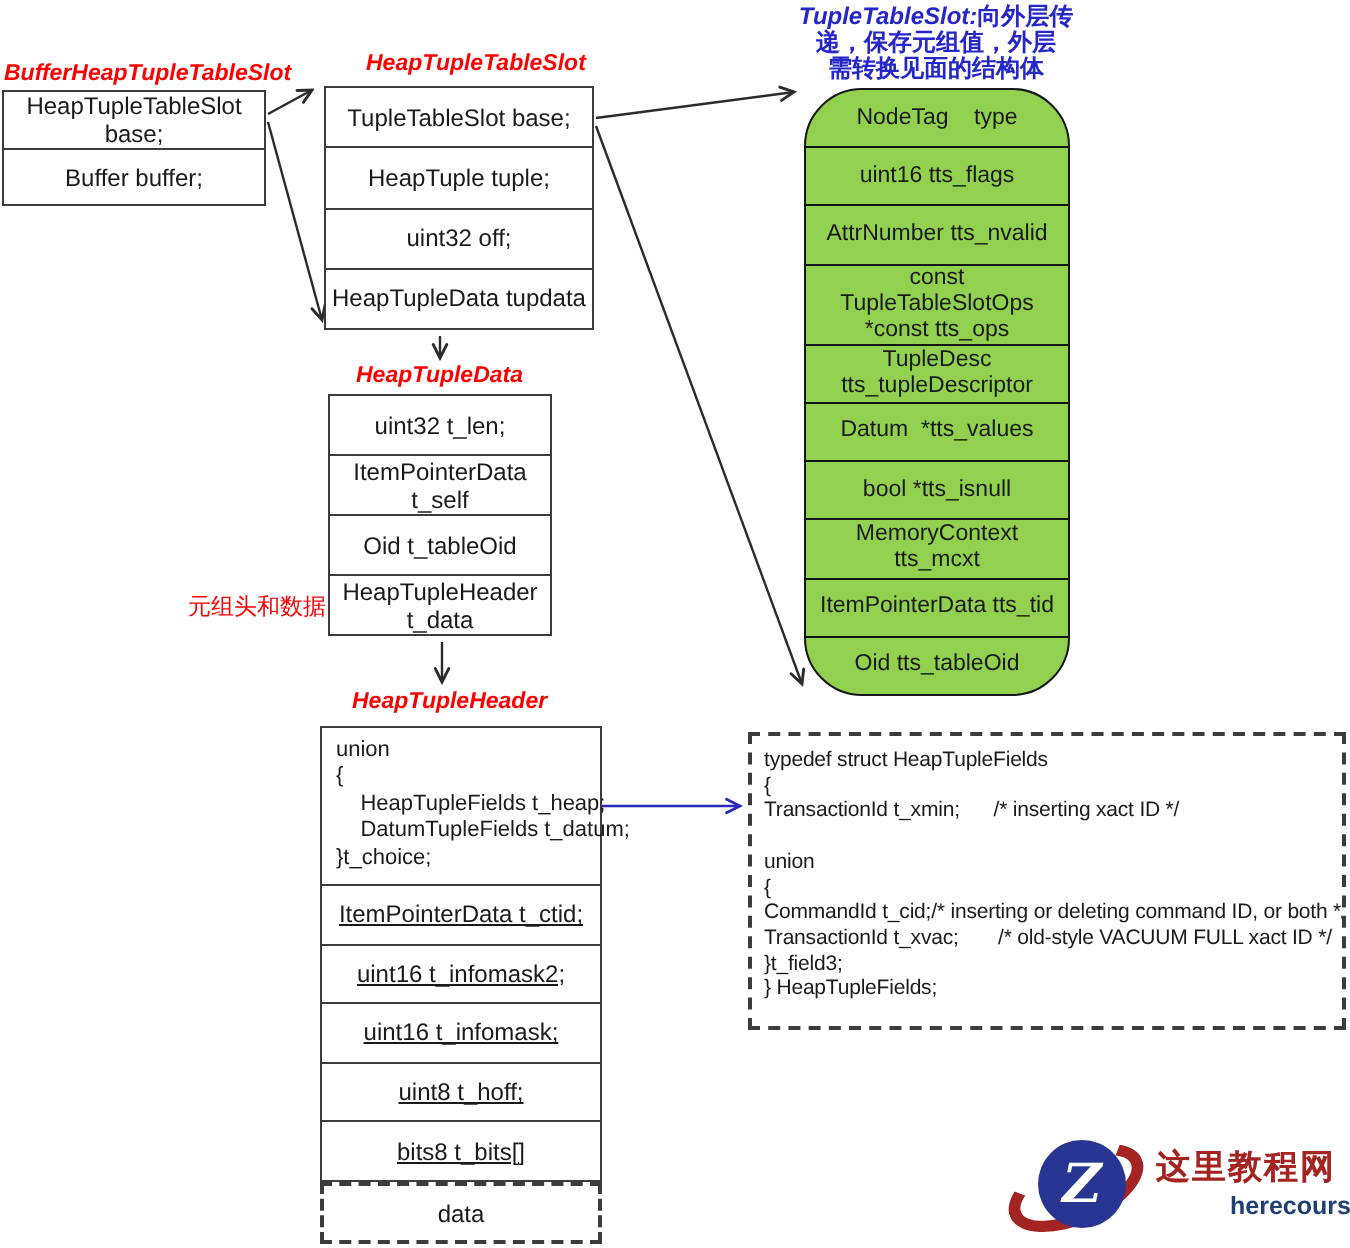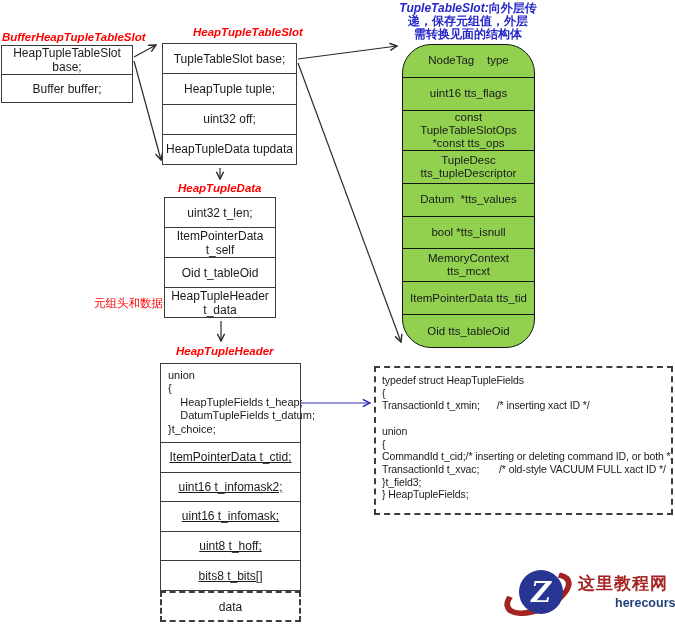--- a/index.html
+++ b/index.html
@@ -78,21 +78,21 @@
     <line x1="134" y1="57" x2="156" y2="45" stroke="#2b2b2b" stroke-width="1.2" marker-end="url(#ah)"></line>
     <line x1="134" y1="61" x2="161" y2="160" stroke="#2b2b2b" stroke-width="1.2" marker-end="url(#ah)"></line>
     <line x1="298" y1="59" x2="397" y2="46" stroke="#2b2b2b" stroke-width="1.2" marker-end="url(#ah)"></line>
     <line x1="298" y1="63" x2="401" y2="342" stroke="#2b2b2b" stroke-width="1.2" marker-end="url(#ah)"></line>
     <line x1="220" y1="168" x2="220" y2="179" stroke="#2b2b2b" stroke-width="1.2" marker-end="url(#ah)"></line>
     <line x1="221" y1="321" x2="221" y2="341" stroke="#2b2b2b" stroke-width="1.2" marker-end="url(#ah)"></line>
     <line x1="284" y1="403" x2="370" y2="403" stroke="#2a2ab8" stroke-width="1.2" marker-end="url(#ahb)"></line>
   </svg>
 
   <div class="struct-label" style="left:2px;top:31px;">BufferHeapTupleTableSlot</div>
-  <div class="struct-label" style="left:183px;top:26px;margin-left:10px;">HeapTupleTableSlot</div>
+  <div class="struct-label" style="left:183px;top:26px;">HeapTupleTableSlot</div>
   <div class="struct-label" style="left:178px;top:182px;">HeapTupleData</div>
   <div class="struct-label" style="left:176px;top:345px;">HeapTupleHeader</div>
 
   <div class="tts-note" style="left:393px;top:2px;">
     <div><span class="prefix">TupleTableSlot:</span><span>向外层传</span></div>
     <div>递，保存元组值，外层</div>
     <div>需转换见面的结构体</div>
   </div>
 
   <div class="vbox" style="left:1px;top:45px;width:132px;height:58px;">
@@ -103,20 +103,21 @@
   <div class="vbox" style="left:162px;top:43px;width:135px;height:122px;">
       <div class="cell">TupleTableSlot base;</div>
       <div class="cell">HeapTuple tuple;</div>
       <div class="cell">uint32 off;</div>
       <div class="cell">HeapTupleData tupdata</div>
     </div>
 
   <div class="vbox green" style="left:402px;top:44px;width:133px;height:304px;border-radius:29px;">
       <div class="cell">NodeTag    type</div>
       <div class="cell">uint16 tts_flags</div>
+      <div class="cell">AttrNumber tts_nvalid</div>
       <div class="cell">const TupleTableSlotOps *const tts_ops</div>
       <div class="cell">TupleDesc tts_tupleDescriptor</div>
       <div class="cell">Datum  *tts_values</div>
       <div class="cell">bool *tts_isnull</div>
       <div class="cell">MemoryContext tts_mcxt</div>
       <div class="cell">ItemPointerData tts_tid</div>
       <div class="cell">Oid tts_tableOid</div>
     </div>
 
   <div class="vbox" style="left:164px;top:197px;width:112px;height:121px;">

